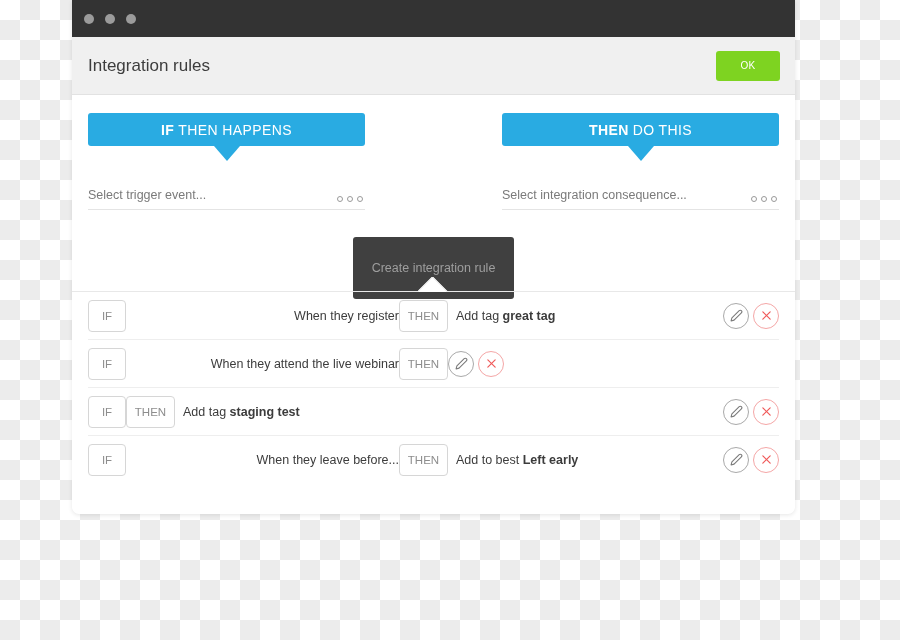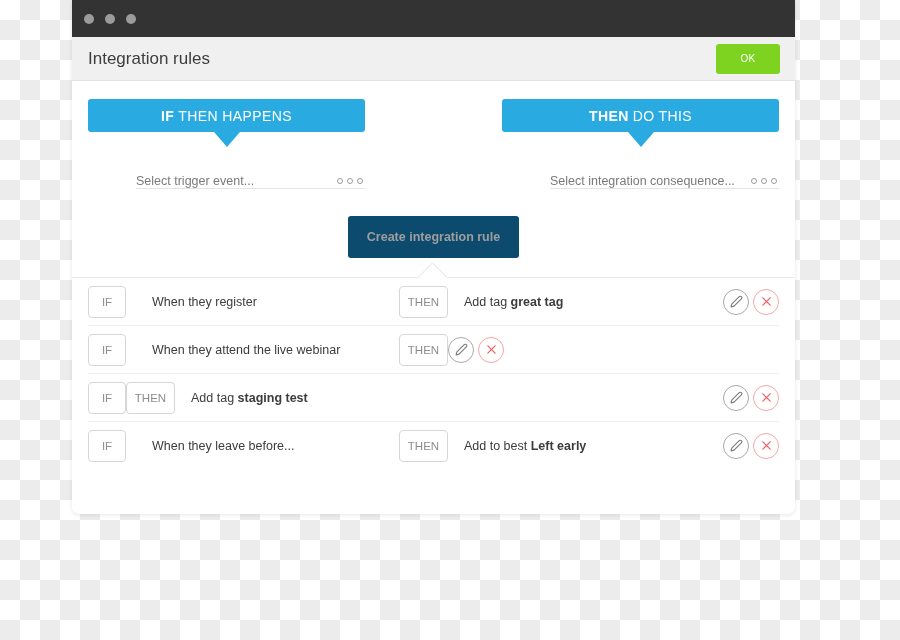--- a/index.html
+++ b/index.html
@@ -41,21 +41,21 @@
   }
   .dot {
     width: 10px;
     height: 10px;
     border-radius: 50%;
     background: #9b9b9b;
     margin-right: 11px;
   }
 
   .header {
-    height: 44px;
+    height: 58px;
     background: #f0f0f0;
     border-bottom: 1px solid #e2e2e2;
     display: flex;
     align-items: center;
     justify-content: space-between;
     padding: 0 15px 0 16px;
     box-sizing: border-box;
   }
   .header-title {
     font-size: 17px;
@@ -110,26 +110,25 @@
     top: 33px;
     width: 0;
     height: 0;
     border-left: 13px solid transparent;
     border-right: 13px solid transparent;
     border-top: 15px solid #29abe2;
   }
   .select-field {
     margin-top: 42px;
     border-bottom: 1px solid #e4e4e4;
-    padding-bottom: 0;
-    display: flex;
-    align-items: center;
+    padding-bottom: 7px;
+    display: flex;
+    align-items: flex-end;
     justify-content: space-between;
     cursor: pointer;
-    margin-left: 48px;
   }
   .select-placeholder {
     font-size: 12.5px;
     color: #7a7a7a;
   }
   .ellipsis-dots {
     display: flex;
     gap: 4px;
     padding-right: 2px;
   }
@@ -140,29 +139,28 @@
     border-radius: 50%;
     display: block;
   }
 
   .create-wrap {
     display: flex;
     justify-content: center;
     margin-top: 27px;
   }
   .create-btn {
-    background: #0c4a6e;
+    background: #404040;
     border: none;
     border-radius: 3px;
     color: #9e9e9e;
     font-size: 12.5px;
     font-family: "Liberation Sans", sans-serif;
-    padding: 14px 19px;
+    padding: 24px 19px;
     cursor: pointer;
-    font-weight: bold;
   }
 
   .divider {
     position: relative;
     border-top: 1px solid #e8e8e8;
     margin-top: 0;
   }
   .notch {
     position: absolute;
     left: 50%;
@@ -212,24 +210,25 @@
     background: #fff;
   }
   .badge.then { width: 47px; }
 
   .trigger-text {
     flex: 0 0 auto;
     width: 247px;
     margin-left: 26px;
     font-size: 12.5px;
     color: #3c3c3c;
+    text-align: right;
   }
   .action-text {
     flex: 1 1 auto;
-    margin-left: 16px;
+    margin-left: 8px;
     font-size: 12.5px;
     color: #3c3c3c;
   }
   .action-text b { font-weight: bold; }
 
   .row-actions {
     display: flex;
     align-items: center;
     gap: 4px;
     flex: 0 0 auto;

